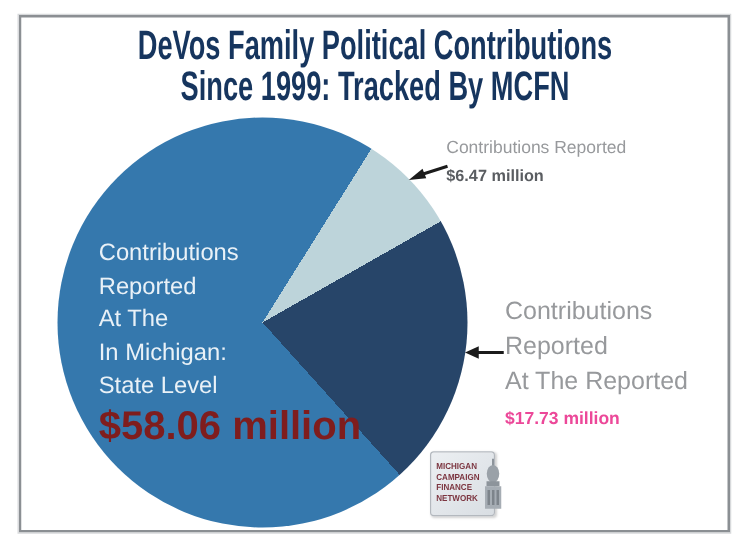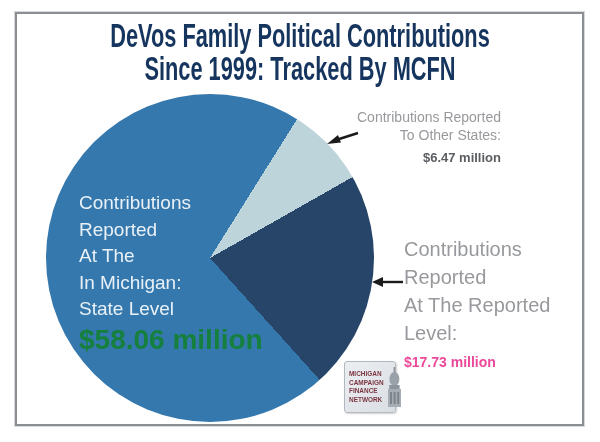--- a/index.html
+++ b/index.html
@@ -10,24 +10,24 @@
   
   .title{position:absolute;left:0;top:19px;width:600px;text-align:center;
          color:#16355e;font-weight:bold;}
   .title-line{display:block;font-size:33px;line-height:33px;letter-spacing:0px;
               transform:scaleX(0.66);transform-origin:50% 50%;white-space:nowrap;}
   
   .pie{position:absolute;left:46px;top:94px;width:328px;height:328px;border-radius:50%;}
   
   .state-label{position:absolute;left:79px;top:190px;color:#e9f1f7;
                font-size:19px;line-height:26.5px;}
-  .state-amount{font-size:28px;line-height:30px;font-weight:bold;color:#15803d;margin-top:2px;}
+  .state-amount{font-size:32px;line-height:30px;font-weight:bold;color:#7f1d1d;margin-top:2px;}
   
   .other-label{position:absolute;left:357px;top:109px;color:#97999c;
-               font-size:14px;line-height:17.5px;text-align:right;}
+               font-size:14px;line-height:17.5px;}
   .other-amount{font-size:13px;line-height:21px;font-weight:bold;color:#5a5d61;margin-top:3px;}
   
   .federal-label{position:absolute;left:404px;top:235px;color:#97999c;
                  font-size:20px;line-height:28px;}
   .federal-amount{font-size:14px;line-height:30px;font-weight:bold;color:#ec4899;}
   .arrow{position:absolute;}
   .arrow-other{left:325px;top:127px;}
   .arrow-federal{left:371px;top:274px;}
   
   .logo{position:absolute;left:344px;top:361px;width:52px;height:52px;
@@ -57,29 +57,27 @@
     <div>Contributions</div>
     <div>Reported</div>
     <div>At The</div>
     <div>In Michigan:</div>
     <div>State Level</div>
     <div class="state-amount">$58.06 million</div>
   </div>
 
   <div class="other-label">
     <div>Contributions Reported</div>
-    <div>To Other States:</div>
     <div class="other-amount">$6.47 million</div>
   </div>
 
   <div class="federal-label">
     <div>Contributions</div>
     <div>Reported</div>
     <div>At The Reported</div>
-    <div>Level:</div>
     <div class="federal-amount">$17.73 million</div>
   </div>
 
   <svg class="arrow arrow-other" width="36" height="22" viewBox="0 0 36 22">
     <line x1="33" y1="6" x2="11" y2="13" stroke="#1b1b1b" stroke-width="2.4"></line>
     <polygon points="2,17 13,8 16,15.5" fill="#1b1b1b"></polygon>
   </svg>
 
   <svg class="arrow arrow-federal" width="34" height="16" viewBox="0 0 34 16">
     <line x1="32" y1="8" x2="9" y2="8" stroke="#1b1b1b" stroke-width="2.4"></line>

